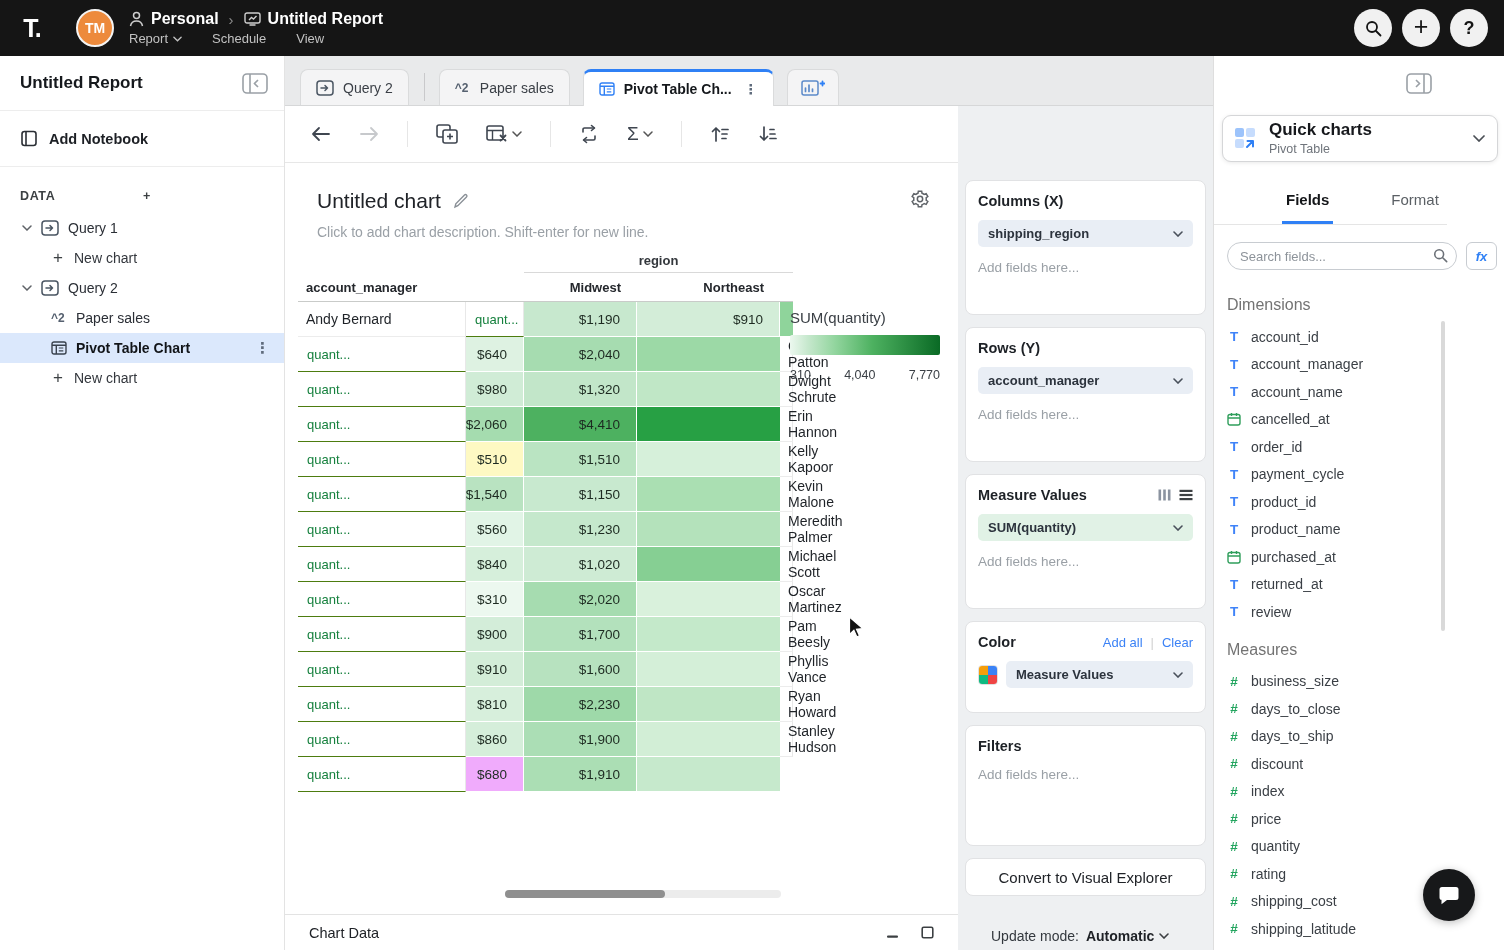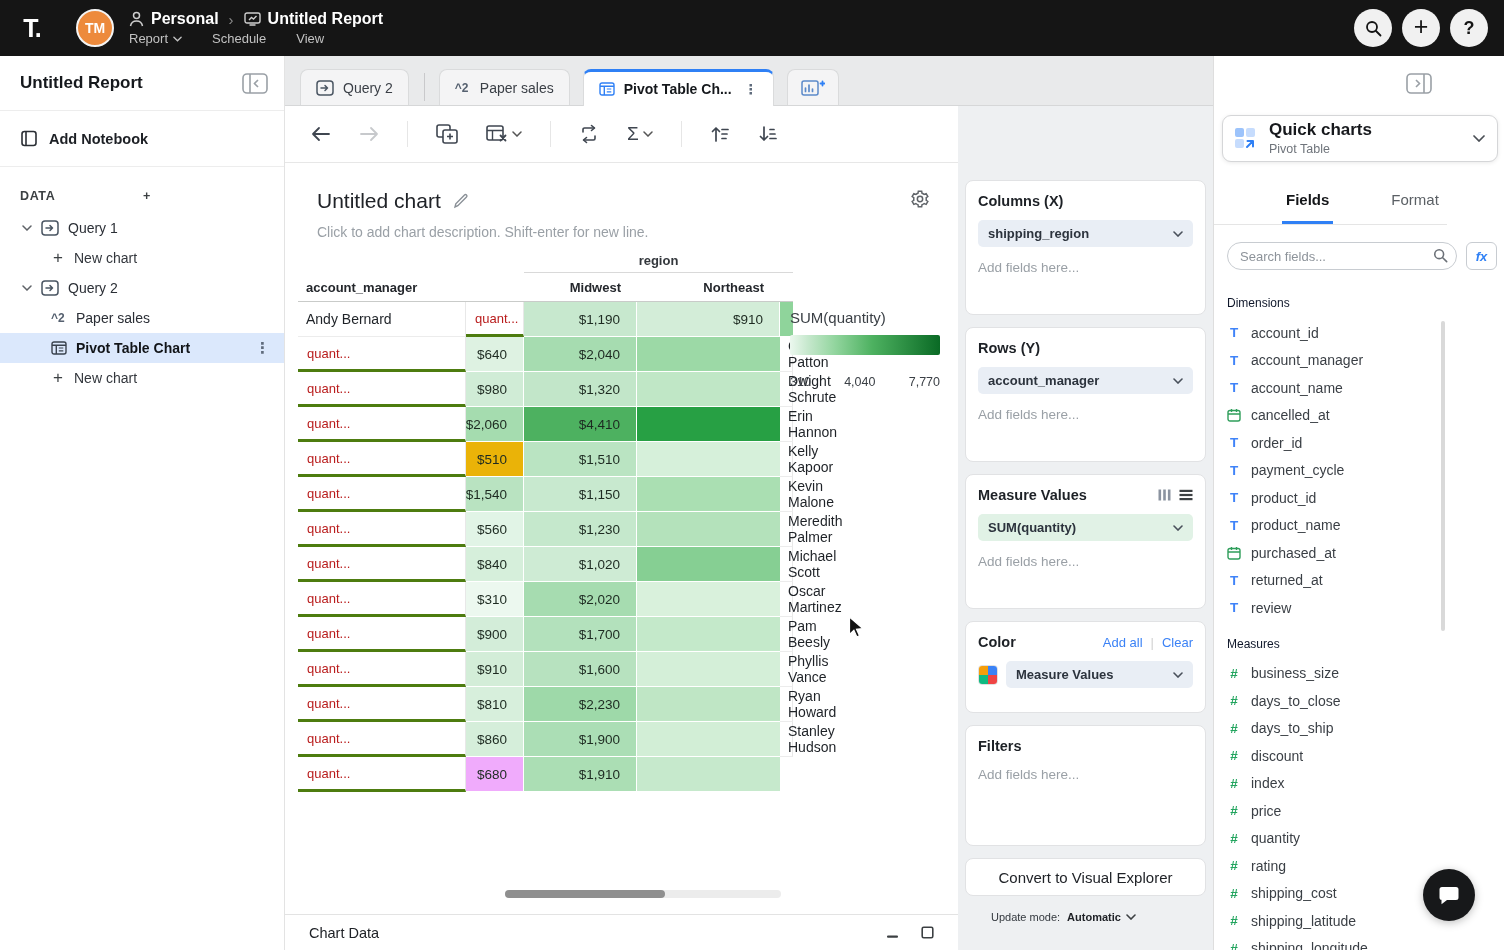--- a/index.html
+++ b/index.html
@@ -62,27 +62,27 @@
 .chart-title{font-size:21px;font-weight:500;color:#202328}
 .gear-btn{position:absolute;right:28px;top:26px;cursor:pointer}
 .chart-desc{position:absolute;left:32px;top:61px;font-size:14px;color:#9aa0a6;cursor:text}
 #pivot-grid{position:absolute;left:13px;top:86px;display:grid;grid-template-columns:168px 58px 113px 143px 13px}
 .pg-spacer{height:24px}
 .pg-region{height:24px;display:flex;align-items:center;justify-content:center;font-size:13px;font-weight:700;color:#33373c;border-bottom:1px solid #d9d9d9}
 .pg-h{height:29px;display:flex;align-items:center;border-bottom:1px solid #c9cbc9;font-size:13px;font-weight:700;color:#24272c}
 .pg-h-name{padding-left:8px}
 .pg-h-val{justify-content:flex-end;padding-right:16px}
 .pg-name{height:35px;display:flex;align-items:center;padding-left:8px;font-size:14px;font-weight:500;color:#1e2227;border-bottom:1px solid #ececec;border-right:1px solid #e8e8e8;cursor:default}
-.pg-meas{height:35px;display:flex;align-items:center;padding-left:9px;font-size:13px;color:#b91c1c;border-bottom:3px solid #4d7c0f;border-right:1px solid #e8e8e8;overflow:hidden;white-space:nowrap}
+.pg-meas{height:35px;display:flex;align-items:center;padding-left:9px;font-size:13px;color:#15803d;border-bottom:1px solid #4d7c0f;border-right:1px solid #e8e8e8;overflow:hidden;white-space:nowrap}
 .pg-val{height:35px;display:flex;align-items:center;justify-content:flex-end;padding-right:16px;font-size:13.5px;color:#1d2a21;border-bottom:1px solid #fff;border-right:1px solid #fff}
 .pg-edge{height:35px;border-bottom:1px solid #fff}
 #legend{position:absolute;left:505px;top:146px;width:150px}
 .legend-label{font-size:15px;color:#3b4046}
 .legend-bar{margin-top:9px;height:20px;border-radius:2px;background:linear-gradient(90deg,#ecf8ef,#c6e8cd 12%,#92d59e 30%,#4db160 55%,#0a6a25)}
-.legend-ticks{margin-top:20px;display:flex;justify-content:space-between;font-size:12.5px;color:#3b4046}
+.legend-ticks{margin-top:13px;display:flex;justify-content:space-between;font-size:12.5px;color:#3b4046}
 #hscroll{position:absolute;left:220px;top:727px;width:276px;height:8px;background:#ececec;border-radius:4px}
 #hscroll .thumb{width:160px;height:8px;background:#8f8f8f;border-radius:4px;cursor:grab}
 #chartdata{position:absolute;left:285px;top:914px;width:673px;height:36px;background:#fff;border-top:1px solid #e3e3e3;display:flex;align-items:center;padding:0 24px}
 .cd-label{font-size:14.5px;font-weight:500;color:#202328;flex:1}
 .cd-icons{display:flex;gap:22px;color:#3c4043;align-items:center}
 
 
 #config{position:absolute;left:958px;top:106px;width:255px;height:844px;background:#eef0f2;padding:74px 7px 0;display:flex;flex-direction:column;gap:12px}
 .cfg-card{background:#fff;border:1px solid #e1e2e4;border-radius:8px;padding:12px 12px;flex:none}
 .cfg-title{font-size:14.5px;font-weight:700;color:#1d2126}
@@ -94,40 +94,40 @@
 .pill.green{background:#e1f2e6}
 .cfg-ph{margin-top:13px;font-size:13.5px;color:#9aa0a6}
 .h135{height:135px}.h92{height:92px}.h121{height:121px}
 .cfg-link{color:#3b82f6;font-size:13px;cursor:pointer}
 .cfg-link-sep{color:#d0d0d0;font-size:13px}
 .color-row{margin-top:11px;display:flex;align-items:center;gap:8px}
 .color-row .pill{margin-top:0;flex:1}
 .palette{width:20px;height:20px;border-radius:4px;overflow:hidden;display:grid;grid-template-columns:1fr 1fr;flex:none;border:1px solid #e0e0e0}
 .palette i{display:block}
 .convert-bar{background:#fff;border:1px solid #e1e2e4;border-radius:8px;height:38px;display:flex;align-items:center;justify-content:center;font-size:15px;font-weight:500;color:#202328;cursor:pointer;flex:none}
-.update-row{display:flex;align-items:center;gap:7px;padding-left:26px;margin-top:3px;font-size:11px;color:#33383e}
+.update-row{display:flex;align-items:center;gap:7px;padding-left:26px;margin-top:20px;font-size:14px;color:#33383e}
 .update-val{font-weight:700;color:#1e2126;display:flex;align-items:center;gap:5px;cursor:pointer}
 
 
 #fields{position:absolute;left:1213px;top:56px;width:234px;height:894px;background:#fff;border-left:1px solid #dedede}
 .fp-expand{position:absolute;right:15px;top:17px;cursor:pointer}
 .qc-box{position:absolute;left:8px;top:59px;width:276px;height:47px;border:1px solid #d5d6d8;border-radius:9px;box-shadow:0 1px 4px rgba(0,0,0,.09);background:#fff;display:flex;align-items:center;gap:10px;padding:0 12px 0 10px;cursor:pointer}
 .qc-text{flex:1}
 .qc-title{font-size:17px;font-weight:700;color:#17191d;line-height:1.1}
 .qc-sub{font-size:12.5px;color:#6f747b;margin-top:2px}
 .fp-tabs{position:absolute;left:0;top:122px;width:100%;height:47px;border-bottom:1px solid #e5e5e5;display:flex;align-items:stretch;padding-left:68px;gap:54px}
 .fp-tab{display:flex;align-items:center;font-size:15px;color:#5b6065;cursor:pointer;border-bottom:3px solid transparent;padding:0 4px}
 .fp-tab.active{color:#141619;font-weight:700;border-bottom-color:#2f80f5}
 .fp-search{position:absolute;left:13px;top:186px;width:230px;height:28px}
 .fp-search input{width:100%;height:100%;border:1px solid #c8ccd1;border-radius:14px;padding:0 30px 0 12px;font-size:13px;color:#333;outline:none;font-family:inherit;background:#fff}
 .fp-search input::placeholder{color:#8d939a}
 .fp-search .mag{position:absolute;right:9px;top:6px}
 .fx-btn{position:absolute;left:252px;top:186px;width:31px;height:28px;border:1px solid #c8ccd1;border-radius:6px;display:flex;align-items:center;justify-content:center;color:#2f80f5;font-size:13px;font-weight:700;font-style:italic;cursor:pointer;background:#fff}
 .fp-list{position:absolute;left:13px;top:232px;right:6px;bottom:0;overflow:hidden}
-.fp-sect{font-size:12px;color:#0f172a;margin:8px 0 9px}
+.fp-sect{font-size:16px;color:#737373;margin:8px 0 9px}
 .fp-sect.meas{margin-top:15px}
 .f-item{height:27.5px;display:flex;align-items:center;gap:10px;font-size:14px;color:#3a3f45;cursor:pointer}
 .f-t{width:14px;text-align:center;color:#3f83f8;font-weight:700;font-size:13.5px}
 .f-hash{width:14px;text-align:center;color:#23a55f;font-weight:700;font-size:13.5px}
 .f-cal{width:14px}
 .fp-scroll{position:absolute;right:2px;top:265px;width:4px;height:310px;background:#d9d9d9;border-radius:2px}
 
 
 #chat-fab{position:absolute;left:1423px;top:869px;width:52px;height:52px;border-radius:50%;background:#17181a;display:flex;align-items:center;justify-content:center;cursor:pointer;box-shadow:0 2px 8px rgba(0,0,0,.25);z-index:60}
 #cursor{position:absolute;left:848px;top:616px;z-index:100;pointer-events:none}
@@ -372,21 +372,21 @@
       <div class="pg-val" style="background:rgb(208,236,214)">$980</div>
       <div class="pg-val" style="background:rgb(194,230,201)">$1,320</div>
       <div class="pg-edge" style="background:#c0e7c6"></div>
       <div class="pg-name">Dwight Schrute</div>
       <div class="pg-meas">quant...</div>
       <div class="pg-val" style="background:rgb(165,220,175)">$2,060</div>
       <div class="pg-val" style="background:rgb(77,177,96)">$4,410</div>
       <div class="pg-edge" style="background:#27a044"></div>
       <div class="pg-name">Erin Hannon</div>
       <div class="pg-meas">quant...</div>
-      <div class="pg-val" style="background:#eab308">$510</div>
+      <div class="pg-val" style="background:#fef9c3">$510</div>
       <div class="pg-val" style="background:rgb(186,228,194)">$1,510</div>
       <div class="pg-edge" style="background:#d6f0da"></div>
       <div class="pg-name">Kelly Kapoor</div>
       <div class="pg-meas">quant...</div>
       <div class="pg-val" style="background:rgb(185,227,193)">$1,540</div>
       <div class="pg-val" style="background:rgb(200,233,207)">$1,150</div>
       <div class="pg-edge" style="background:#aadfb2"></div>
       <div class="pg-name">Kevin Malone</div>
       <div class="pg-meas">quant...</div>
       <div class="pg-val" style="background:rgb(225,244,230)">$560</div>

